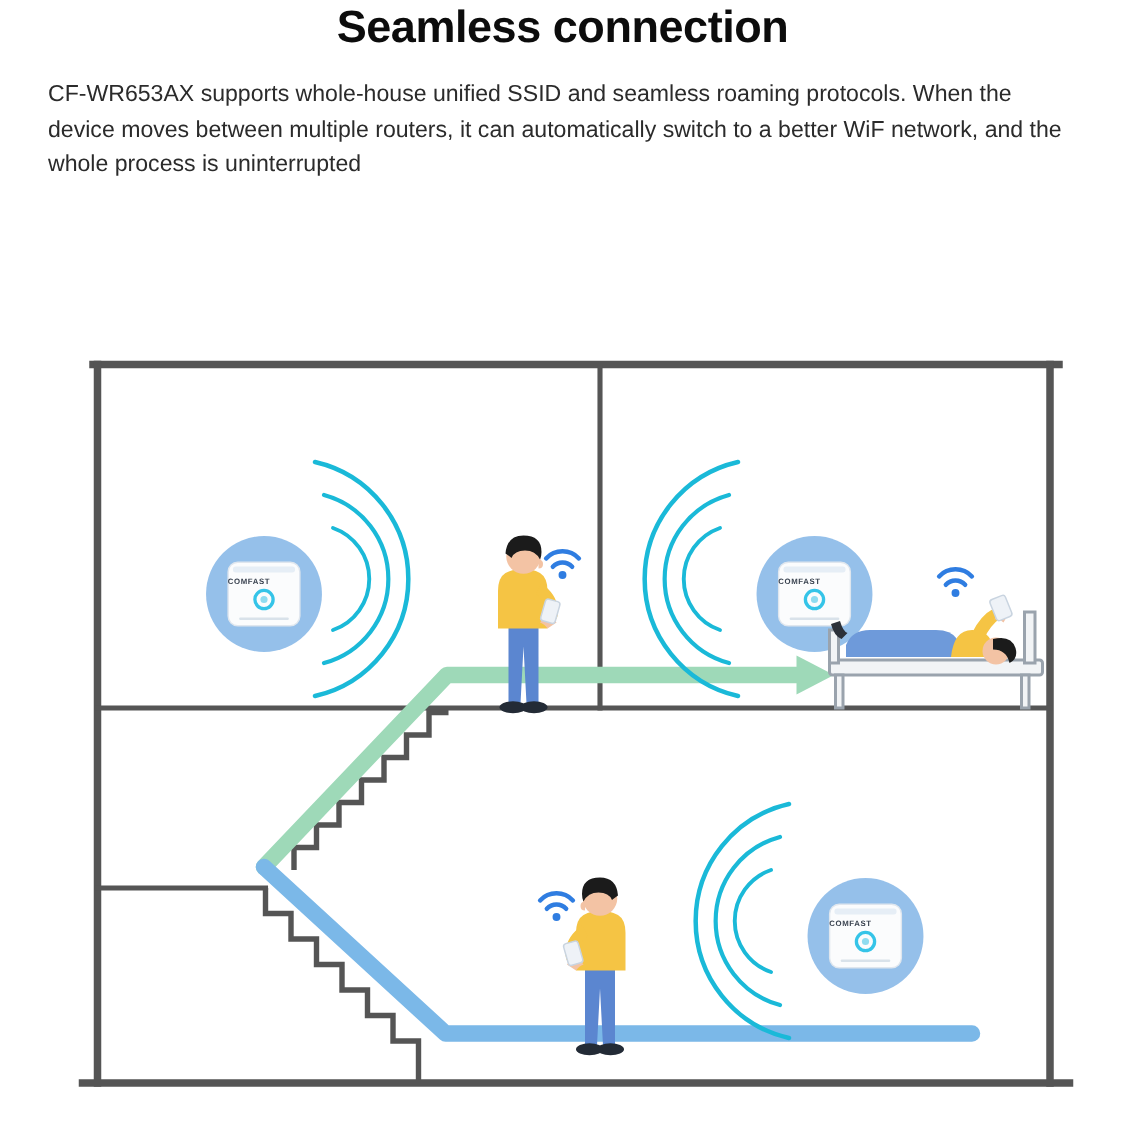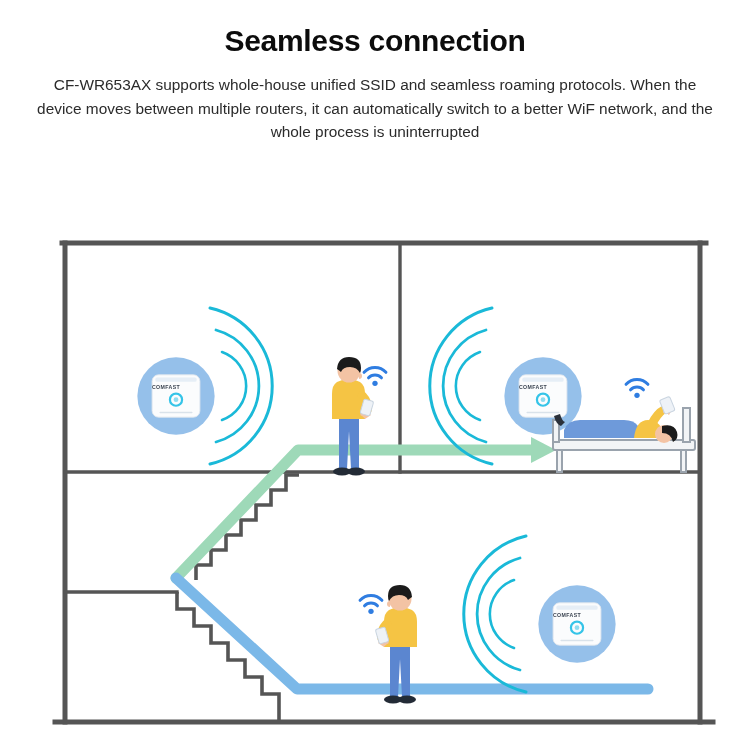--- a/index.html
+++ b/index.html
@@ -4,28 +4,28 @@
 <style>
   html,body{margin:0;padding:0;background:#ffffff;}
   body{
     width:750px;height:750px;overflow:hidden;
     font-family:"Liberation Sans","DejaVu Sans",sans-serif;
     color:#1a1a1a;
   }
   .page{position:relative;width:750px;height:750px;background:#fff;}
 
   
-  .header{padding-top:22px;text-align:center;}
+  .header{text-align:center;}
   .title-line{
     font-size:30px;font-weight:bold;line-height:1.24;
     letter-spacing:-0.3px;color:#0c0c0c;
   }
   .subtitle{
     margin:14px auto 0;width:686px;
-    font-size:15.4px;line-height:1.52;color:#2b2b2b;text-align:center;
+    font-size:15.4px;line-height:1.52;color:#2b2b2b;text-align:left;
   }
 
   
   .diagram-wrap{position:absolute;left:0;top:228px;width:750px;height:512px;}
   svg.scene{display:block;width:750px;height:512px;}
 </style>
 </head>
 <body>
 
 <div class="page">

